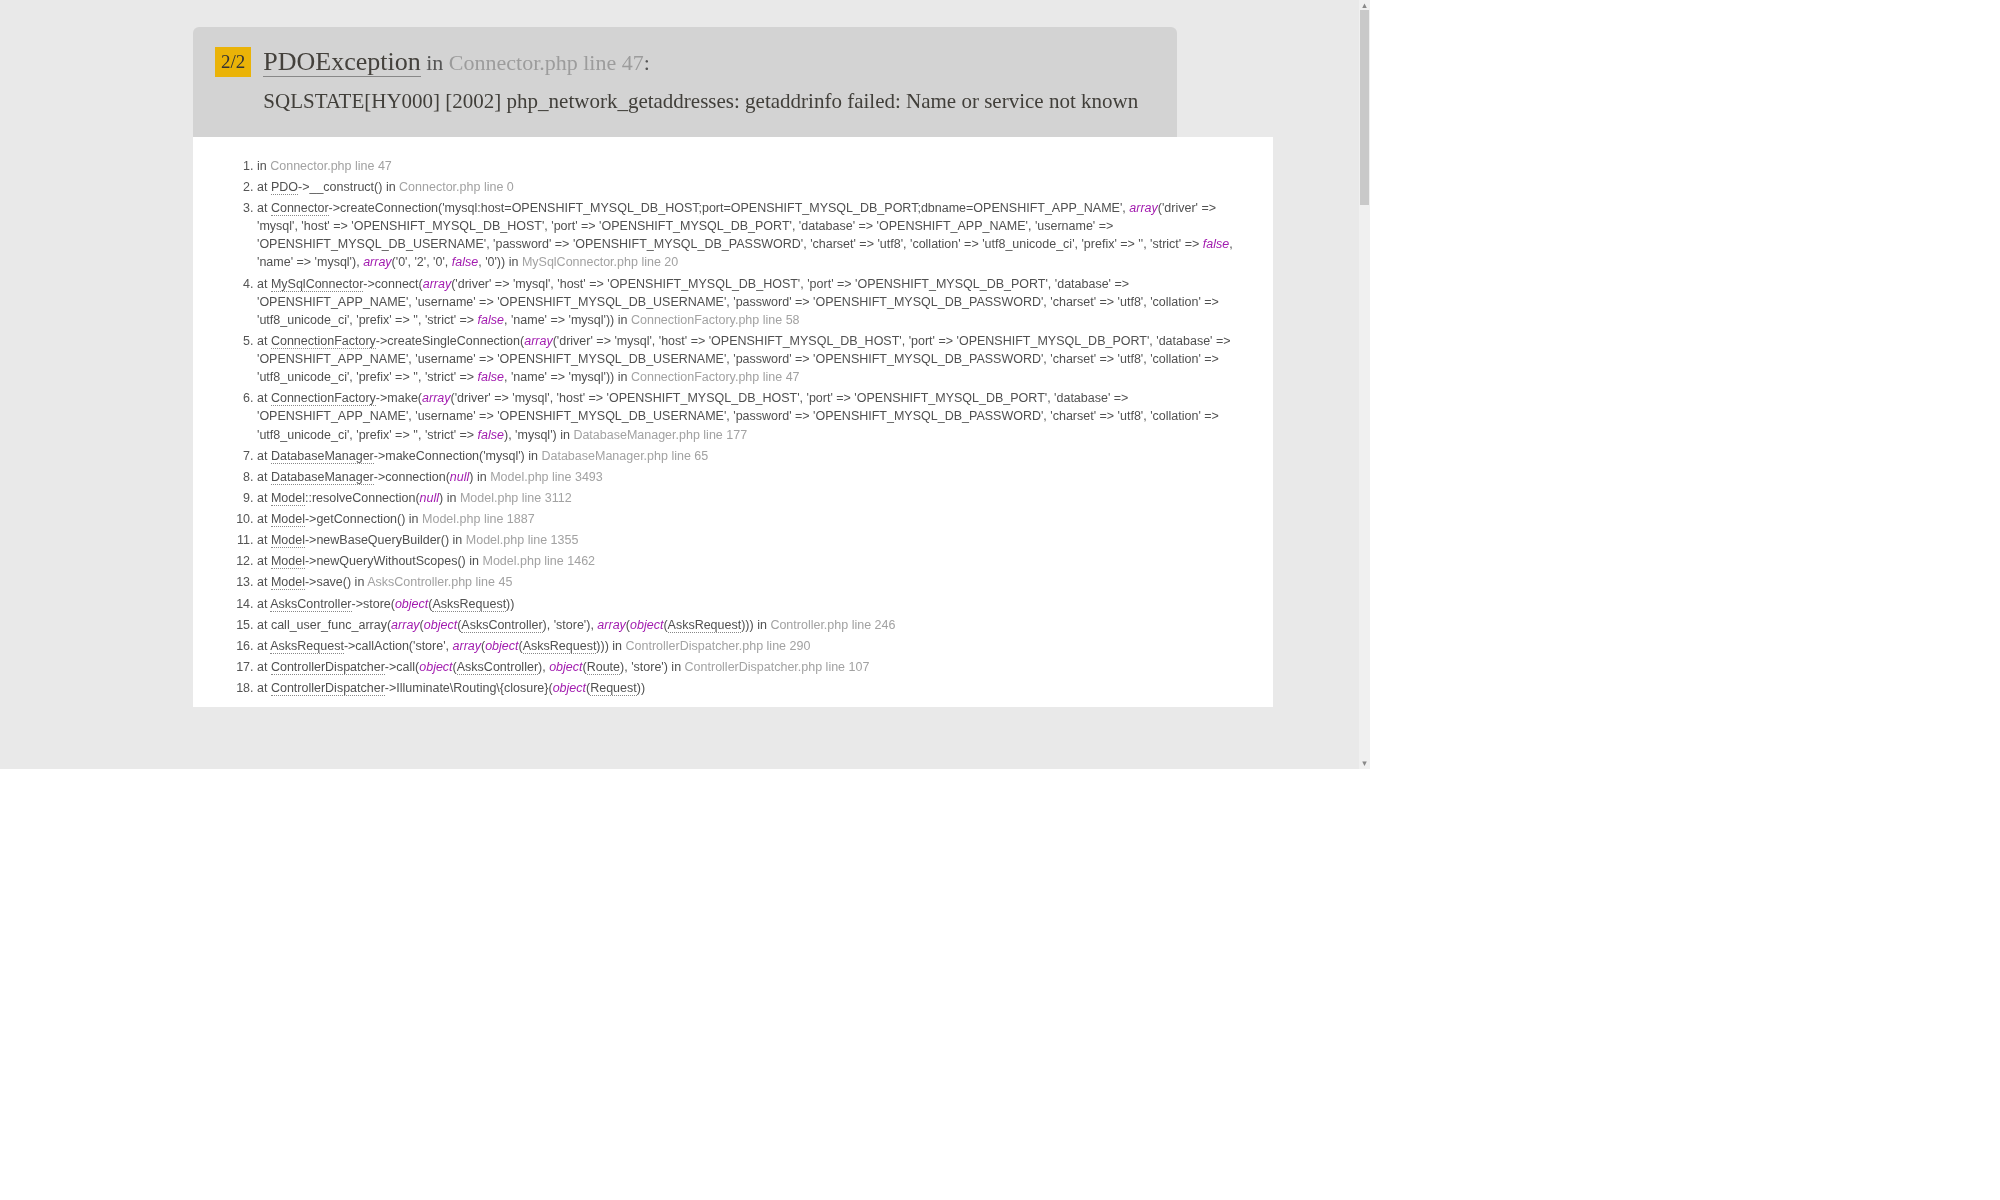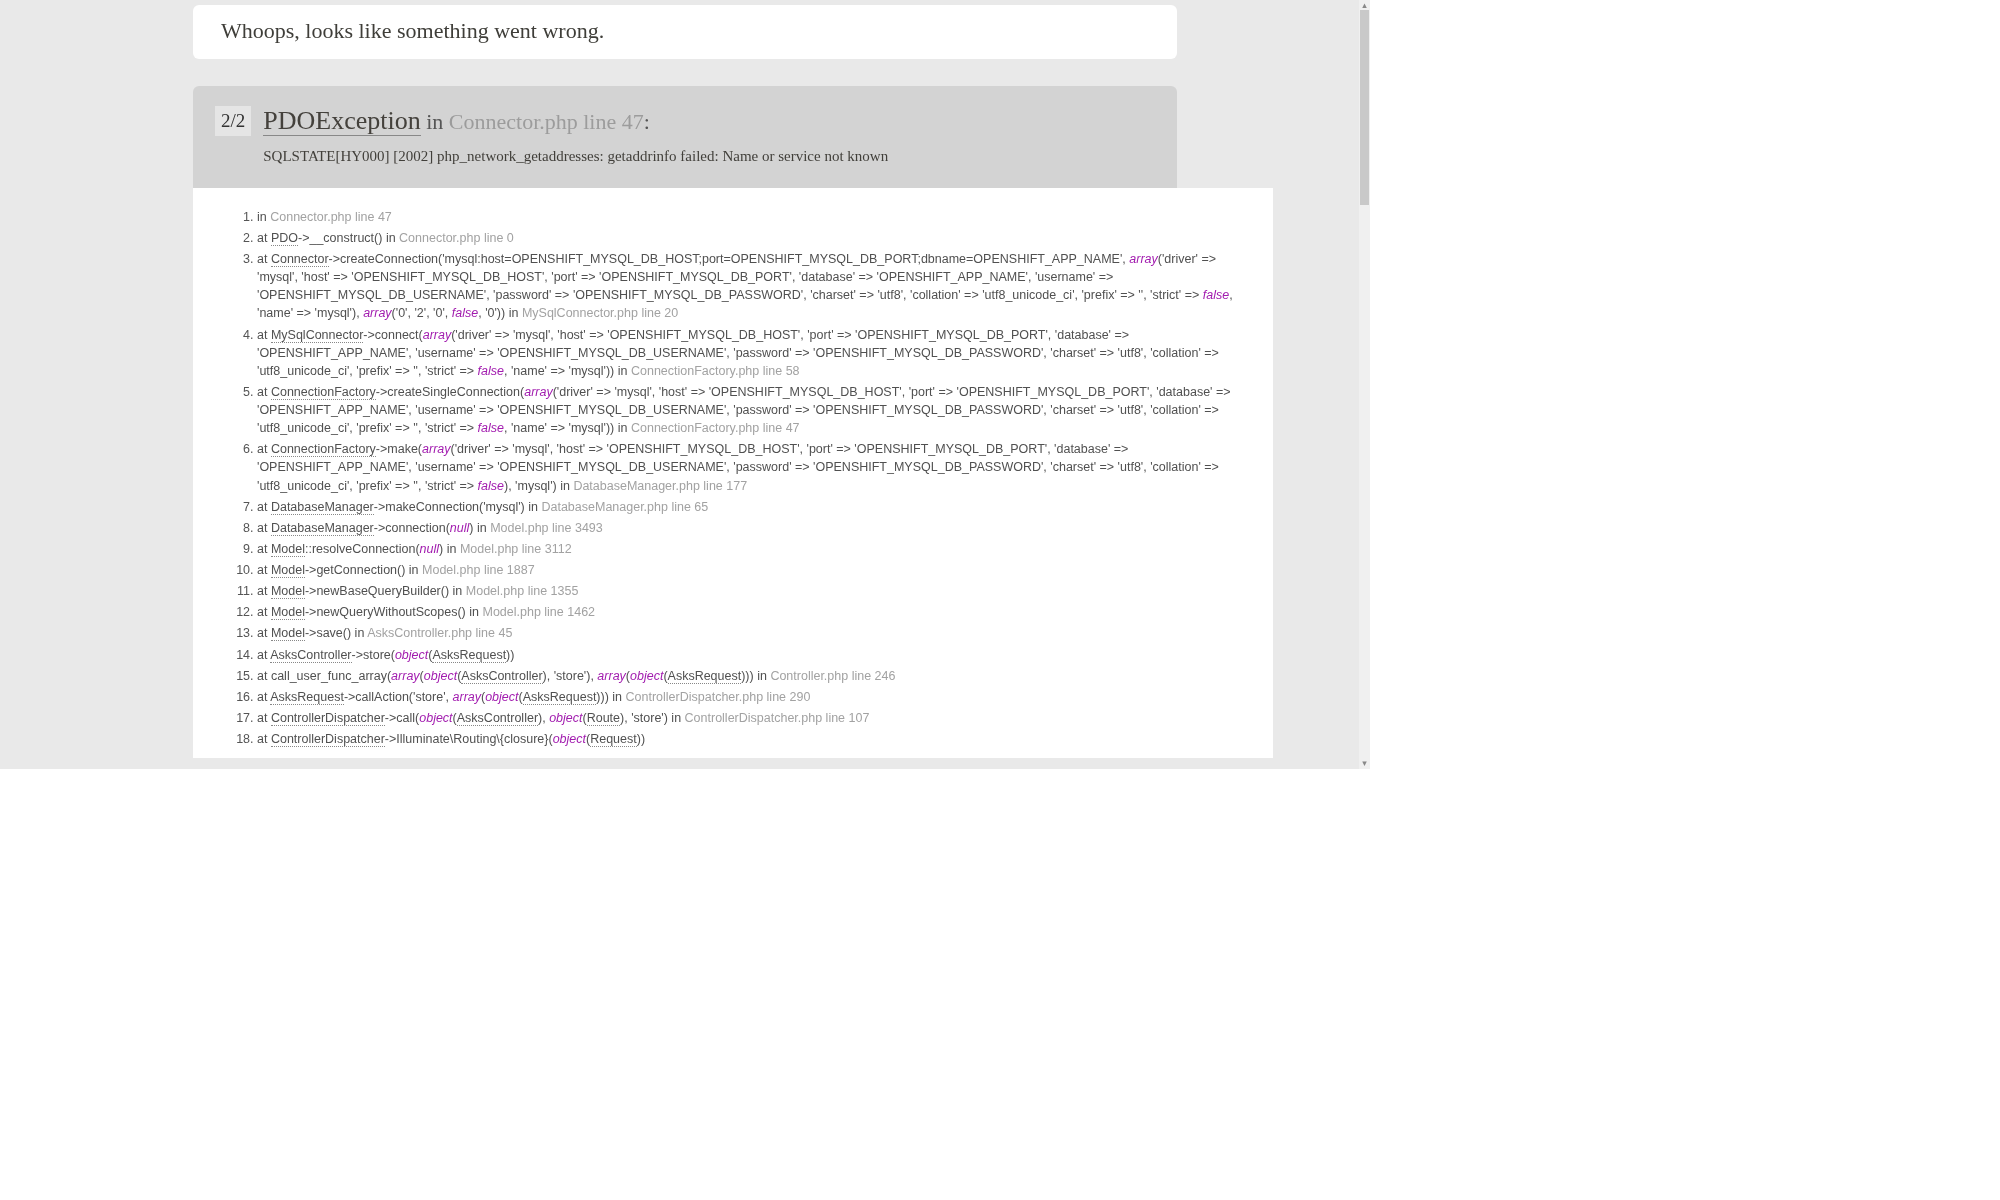--- a/index.html
+++ b/index.html
@@ -7,46 +7,43 @@
 .outer { width:2000px; height:1200px; background:#fff; position:relative; }
 .scrollpane { position:absolute; left:0; top:0; width:1370px; height:769px; background:#e9e9e9; overflow:hidden; }
 .scrolltrack { position:absolute; right:0; top:0; width:11px; height:769px; background:#f0f0f0; }
 .scrollthumb { position:absolute; left:1px; top:10px; width:9px; height:195px; background:#c9c9c9; border-radius:0; }
 .scrollarrow { position:absolute; left:0; width:11px; height:11px; color:#888; font-size:9px; text-align:center; line-height:11px; }
 .scrollarrow.top { top:0; }
 .scrollarrow.bottom { bottom:0; }
 .content { padding:0 28px; }
 .whoops { background:#fff; border-radius:6px; margin:5px 165px 0 165px; padding:13px 28px 15px 28px; font-family: Georgia, serif; color:#3f3e39; font-size:22px; }
 .errbox { background:#d3d3d3; border-top-left-radius:6px; border-top-right-radius:6px; margin:27px 165px 0 165px; padding:20px 22px 22px 22px; }
-.badge { background:#e5e5e5; color:#333; font-family: Georgia, serif; font-size:19px; padding:4px 6px; display:inline-block; vertical-align:top; margin-right:12px; }
+.badge { background:#eab308; color:#333; font-family: Georgia, serif; font-size:19px; padding:4px 6px; display:inline-block; vertical-align:top; margin-right:12px; }
 .errhead { display:flex; align-items:flex-start; }
 .errright { flex:1; }
 .excname { font-family: Georgia, serif; font-size:26px; color:#44413c; border-bottom:1px solid #888; }
 .in { font-family: Georgia, serif; font-size:22px; color:#555; }
 .loc { font-family: Georgia, serif; font-size:22px; color:#9c9c9c; }
 .colon { font-family: Georgia, serif; font-size:22px; color:#555; }
-.errmsg { font-family: Georgia, serif; font-size:15px; color:#413f3a; margin-top:10px; line-height:1.35; }
+.errmsg { font-family: Georgia, serif; font-size:21px; color:#413f3a; margin-top:10px; line-height:1.35; }
 .stackbox { background:#fff; margin:0 69px 0 165px; padding:18px 22px 8px 6px; font-family: "Helvetica Neue", Helvetica, Arial, sans-serif; font-size:12.5px; color:#505050; }
 .stackbox ol { margin:0; padding-left:58px; }
 .stackbox li { padding:1.5px 0 1.5px 0; line-height:1.45; color:#505050; }
 .stackbox li::marker { color:#555; }
 .u { border-bottom:1px dotted #888; color:#505050; }
 .loc2 { color:#a2a2a2; }
 .ital { font-style:italic; color:#a21caf; }
 </style>
 </head>
 <body>
 
 <div class="outer">
   <div class="scrollpane">
     <div class="content">
 
-      <div class="whoops">
-        <span>Whoops, looks like something went wrong.</span>
-      </div>
 
       <div class="errbox">
         <div class="errhead">
           <span class="badge">2/2</span>
           <div class="errright">
             <span class="excname">PDOException</span><span class="in"> in </span><span class="loc">Connector.php line 47</span><span class="colon">:</span>
             <div class="errmsg">SQLSTATE[HY000] [2002] php_network_getaddresses: getaddrinfo failed: Name or service not known</div>
           </div>
         </div>
       </div>

